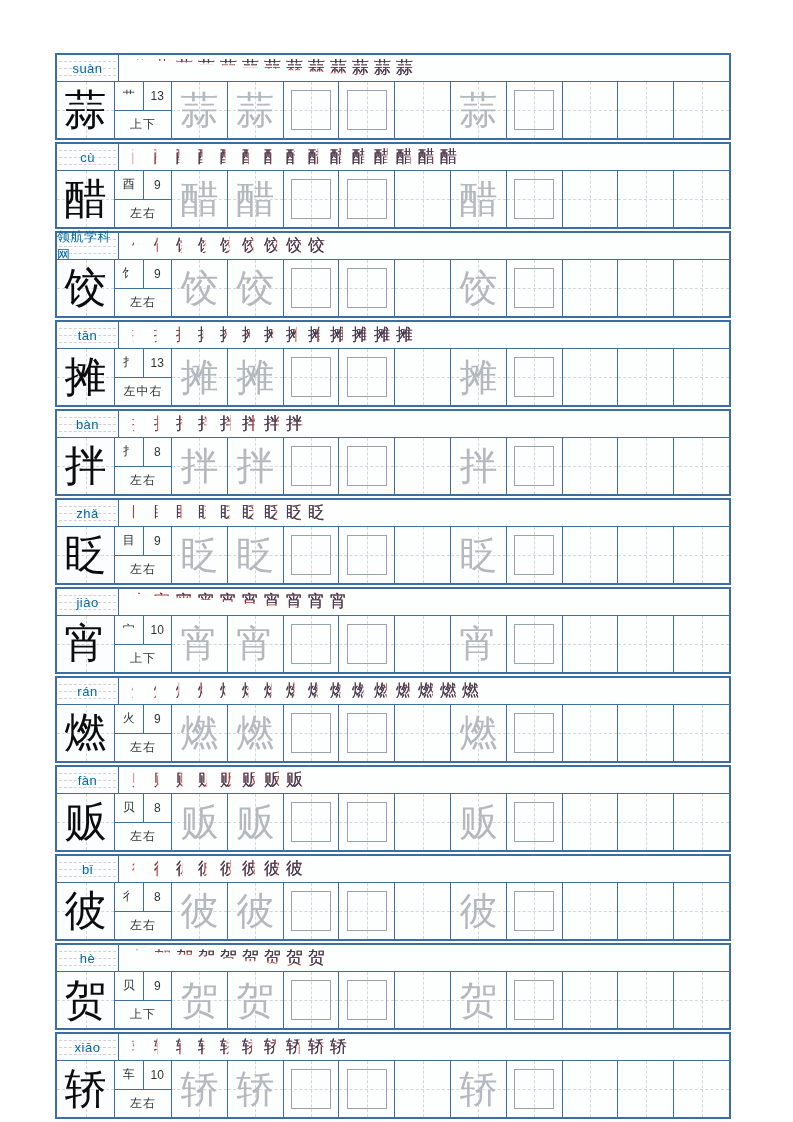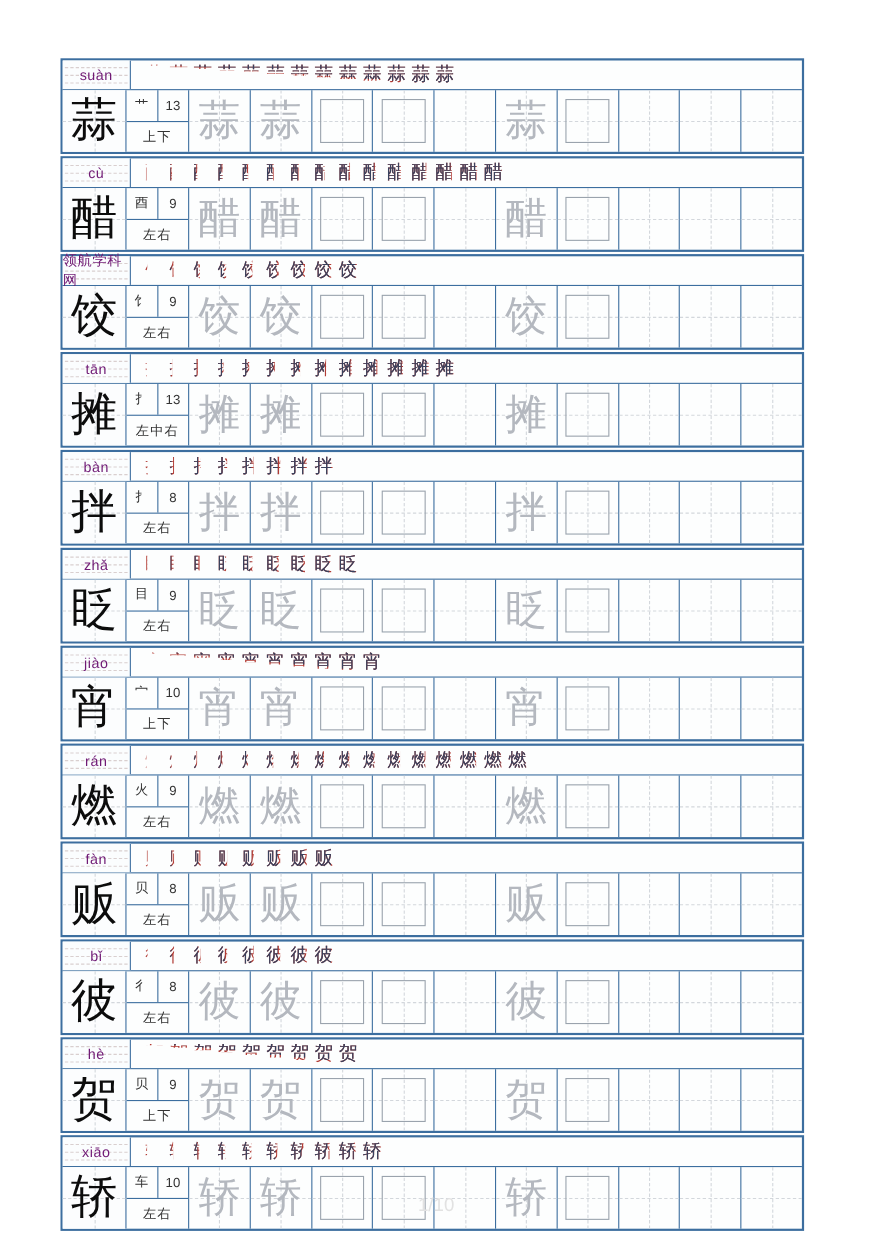--- a/index.html
+++ b/index.html
@@ -6,21 +6,21 @@
   body{background:#ffffff;font-family:"Liberation Sans","DejaVu Sans",sans-serif;}
   .page{position:relative;width:793px;height:1122px;background:#ffffff;overflow:hidden;}
   .sheet{position:absolute;left:55px;top:53px;width:676px;}
 
   .group{border:2px solid #3c6e9f;margin-bottom:2px;background:#fdfefe;}
   .prow{display:flex;height:26px;border-bottom:1px solid #3c6e9f;}
   .pinyin-cell{position:relative;width:61px;border-right:1px solid #3c6e9f;flex:none;
                display:flex;align-items:center;justify-content:center;background:#fbfdfe;}
   .pline{position:absolute;left:2px;right:2px;height:0;border-top:1px dashed #d9cfcf;}
   .pline.l1{top:24%;} .pline.l2{top:50%;} .pline.l3{top:76%;}
-  .pinyin{position:relative;font-size:13px;color:#701a75;letter-spacing:.5px;}
+  .pinyin{position:relative;font-size:13px;color:#0369a1;letter-spacing:.5px;}
   .stroke-area{flex:1;display:flex;align-items:center;gap:5px;padding-left:13px;overflow:hidden;}
   .step{position:relative;width:17px;height:20px;flex:none;font-family:"Liberation Serif","DejaVu Serif",serif;
         font-size:17px;line-height:20px;text-align:center;}
   .step span{position:absolute;left:0;top:0;width:100%;height:100%;}
 
   .crow{display:flex;height:56px;}
   .bigchar-cell{position:relative;width:57px;flex:none;border-right:1px solid #3c6e9f;
                 display:flex;align-items:center;justify-content:center;background:#fcfdfe;}
   .bigchar{position:relative;font-family:"Liberation Serif","DejaVu Serif",serif;font-size:42px;
            line-height:1;color:#0c0c0c;}
@@ -1442,14 +1442,13 @@
               <div class="vguide"></div>
             </div>
             <div class="pcell">
               <div class="hguide"></div>
               <div class="vguide"></div>
             </div>
           </div>
         </div>
       </section>
     </div>
-  <div class="pagenum">1/10</div>
 </div>
 
 </body></html>

